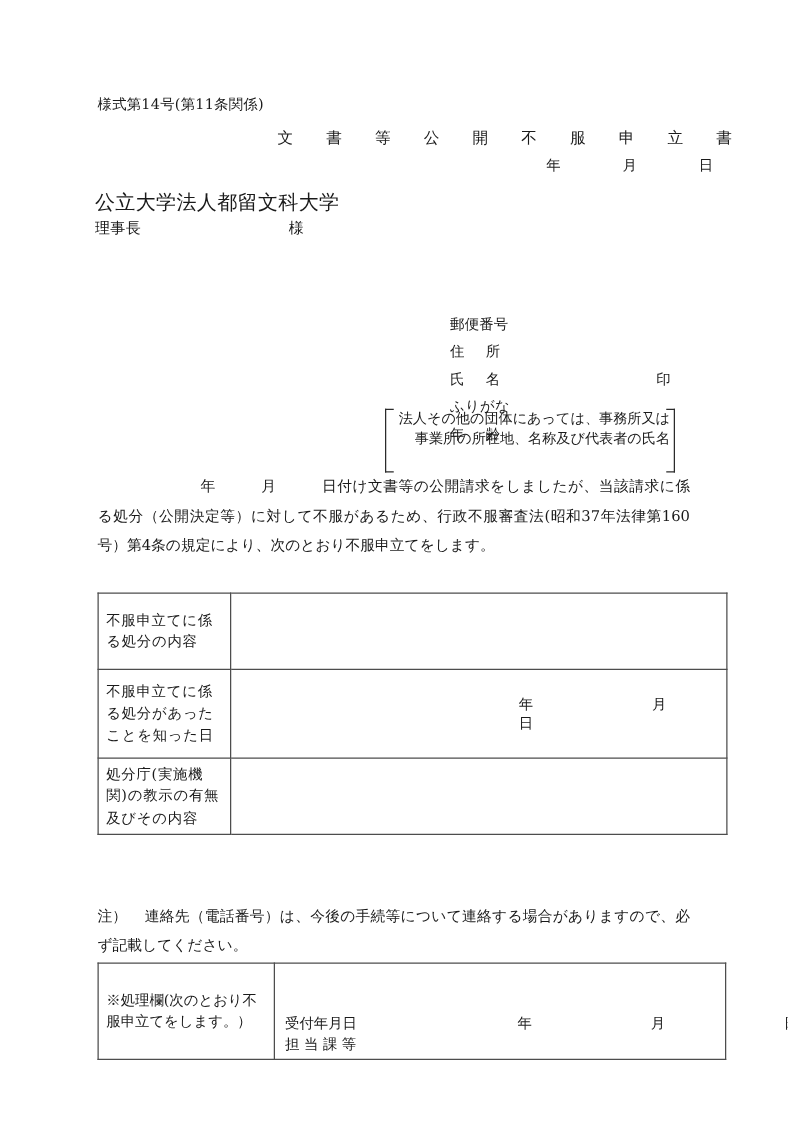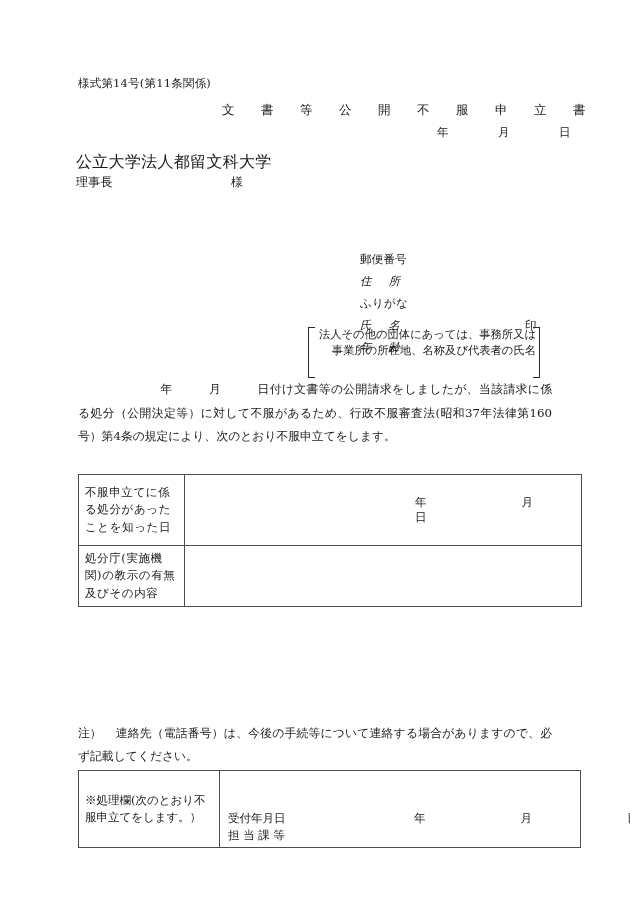--- a/index.html
+++ b/index.html
@@ -65,21 +65,20 @@
   }
   .applicant .fld {
     position: relative;
     height: 22px;
     font-size: 11.5px;
     white-space: nowrap;
   }
   .applicant .fld .lbl2 {
     display: inline-block;
     letter-spacing: 17px;
-    font-style: italic;
   }
   .applicant .fld .lbl-plain {
     display: inline-block;
     letter-spacing: 0.2px;
   }
   .applicant .fld .seal {
     position: absolute;
     left: 165px;
     top: 0;
   }
@@ -220,46 +219,50 @@
 
     <div class="fld">
       <span class="lbl-plain">郵便番号</span>
     </div>
 
     <div class="fld">
       <span class="lbl2">住所</span>
     </div>
 
     <div class="fld">
-      <span class="lbl-plain">ふりがな</span>
-    </div>
-
-    <div class="fld">
       <span class="lbl2">氏名</span>
       <span class="seal">印</span>
+    </div>
+
+    <div class="fld">
+      <span class="lbl-plain">ふりがな</span>
     </div>
 
     <div class="fld">
       <span class="lbl2">年齢</span>
     </div>
 
   </div>
 
   <div class="bracket-box">
     <span class="bk left"></span>
     <span class="bk right"></span>
     <div class="bk-text">法人その他の団体にあっては、事務所又は事業所の所在地、名称及び代表者の氏名</div>
   </div>
 
   <div class="lead-para">
     <span class="indent"></span><span>年</span><span class="dspace"></span><span>月</span><span class="dspace"></span><span>日付け文書等の公開請求をしましたが、当該請求に係る処分（公開決定等）に対して不服があるため、行政不服審査法(昭和37年法律第160号）第4条の規定により、次のとおり不服申立てをします。</span>
   </div>
 
   <table class="form-table" id="main-table">
     <tbody>
+      <tr class="r1">
+        <td class="label-cell">不服申立てに係る処分の内容</td>
+        <td class="value-cell"></td>
+      </tr>
       <tr class="r2">
         <td class="label-cell">不服申立てに係る処分があったことを知った日</td>
         <td class="value-cell">
           <span class="cell-date">年　　月　　日</span>
         </td>
       </tr>
       <tr class="r4">
         <td class="label-cell">処分庁(実施機関)の教示の有無及びその内容</td>
         <td class="value-cell"></td>
       </tr>

